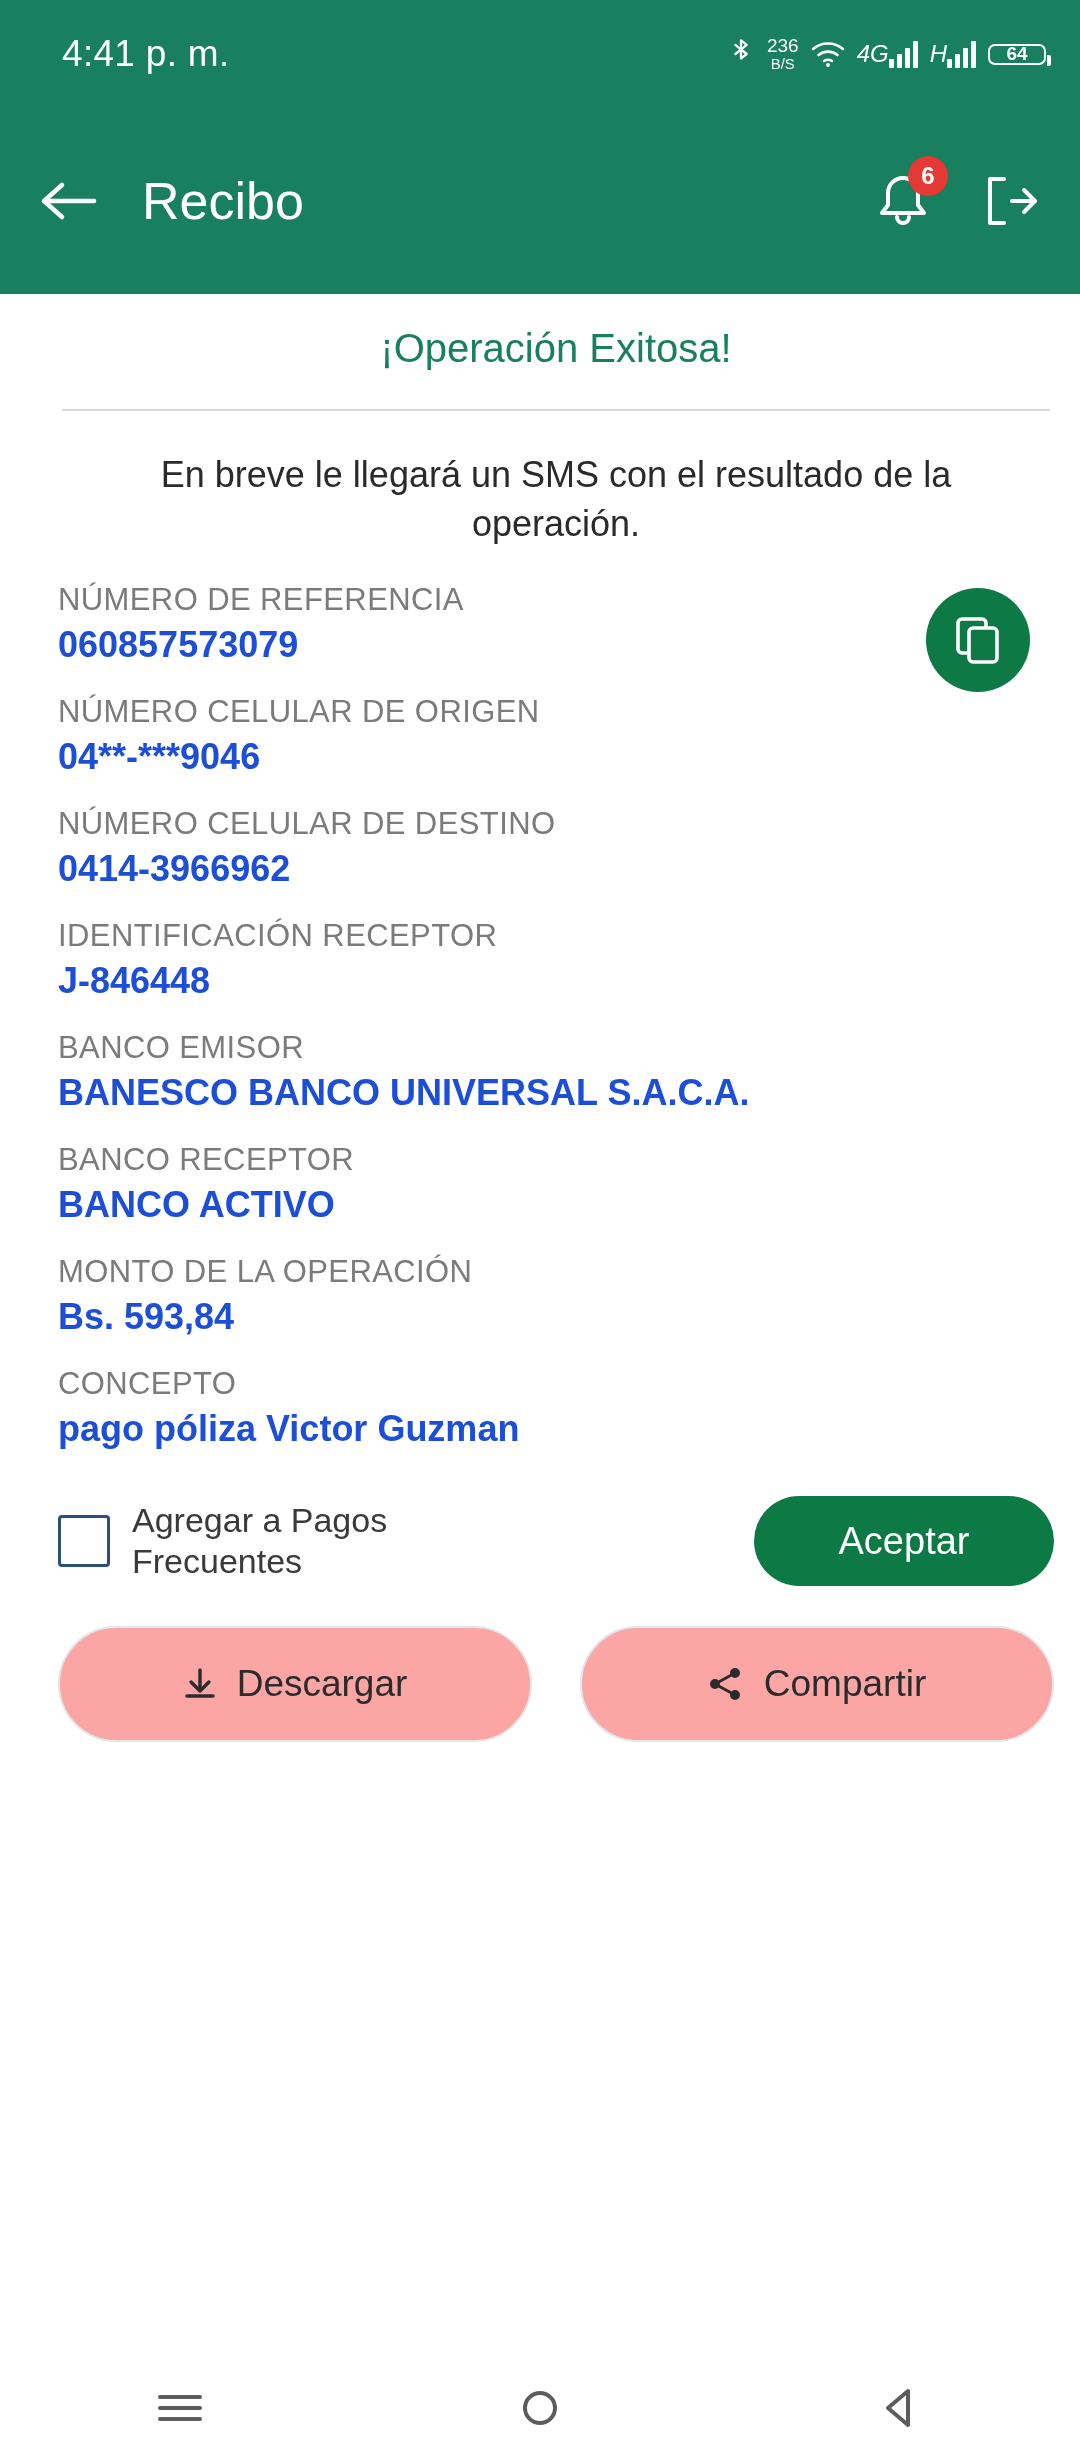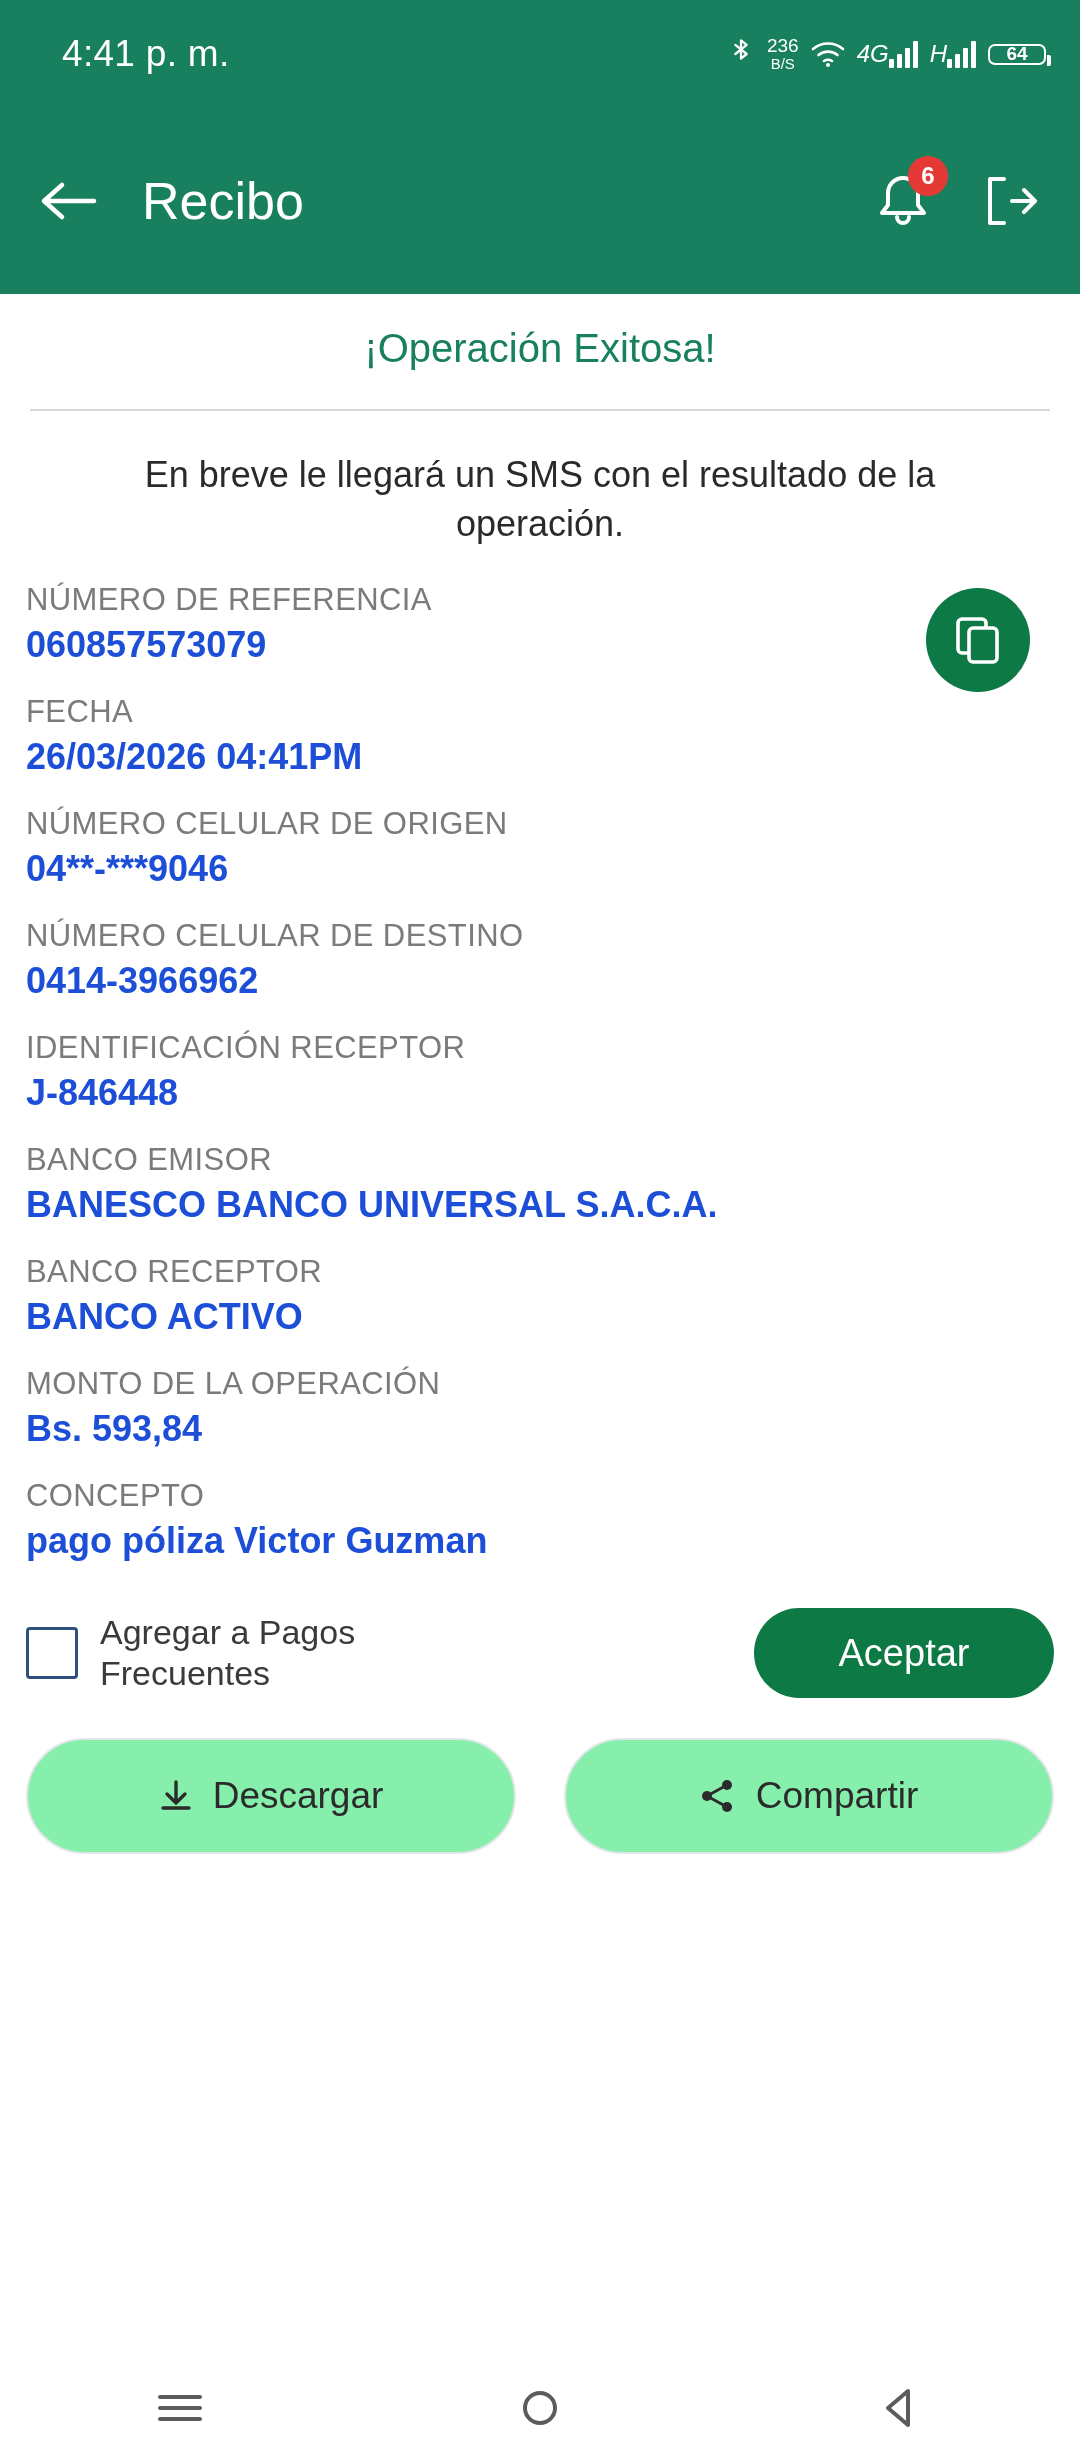--- a/index.html
+++ b/index.html
@@ -72,20 +72,21 @@
     display: flex; align-items: center; justify-content: center;
     padding: 0 8px;
   }
 
   
   .content {
     flex: 1 1 auto;
     padding: 0 26px;
     position: relative;
     background: #fff;
+    margin-left: 32px;
   }
   .success-title {
     text-align: center;
     color: #18805e;
     font-size: 40px;
     margin-top: 32px;
   }
   .divider {
     height: 2px; background: #d8d8d8;
     margin: 38px 4px 0 4px;
@@ -156,21 +157,21 @@
 
   .secondary-row {
     display: flex; gap: 48px;
     margin-top: 40px;
   }
   .secondary-btn {
     flex: 1 1 0;
     height: 116px;
     border-radius: 58px;
     border: 2px solid #e3e6e8;
-    background: #86efac;
+    background: #fca5a5;
     color: #2b2b2b;
     font-size: 37px;
     display: flex; align-items: center; justify-content: center;
     gap: 20px;
   }
 
   
   .navbar {
     height: 104px;
     flex: 0 0 auto;
@@ -265,24 +266,20 @@
           <svg width="46" height="48" viewBox="0 0 46 48">
             <rect x="3" y="3" width="28" height="34" rx="4" fill="none" stroke="#fff" stroke-width="3.6"></rect>
             <rect x="14" y="12" width="28" height="34" rx="4" fill="#0d7a45" stroke="#fff" stroke-width="3.6"></rect>
           </svg>
         </span>
       </button>
 
       <div class="field">
         <div class="field-label">NÚMERO DE REFERENCIA</div>
         <div class="field-value">060857573079</div>
-      </div>
-      <div class="field">
-        <div class="field-label">FECHA</div>
-        <div class="field-value">26/03/2026 04:41PM</div>
       </div>
       <div class="field">
         <div class="field-label">NÚMERO CELULAR DE ORIGEN</div>
         <div class="field-value">04**-***9046</div>
       </div>
       <div class="field">
         <div class="field-label">NÚMERO CELULAR DE DESTINO</div>
         <div class="field-value">0414-3966962</div>
       </div>
       <div class="field">

